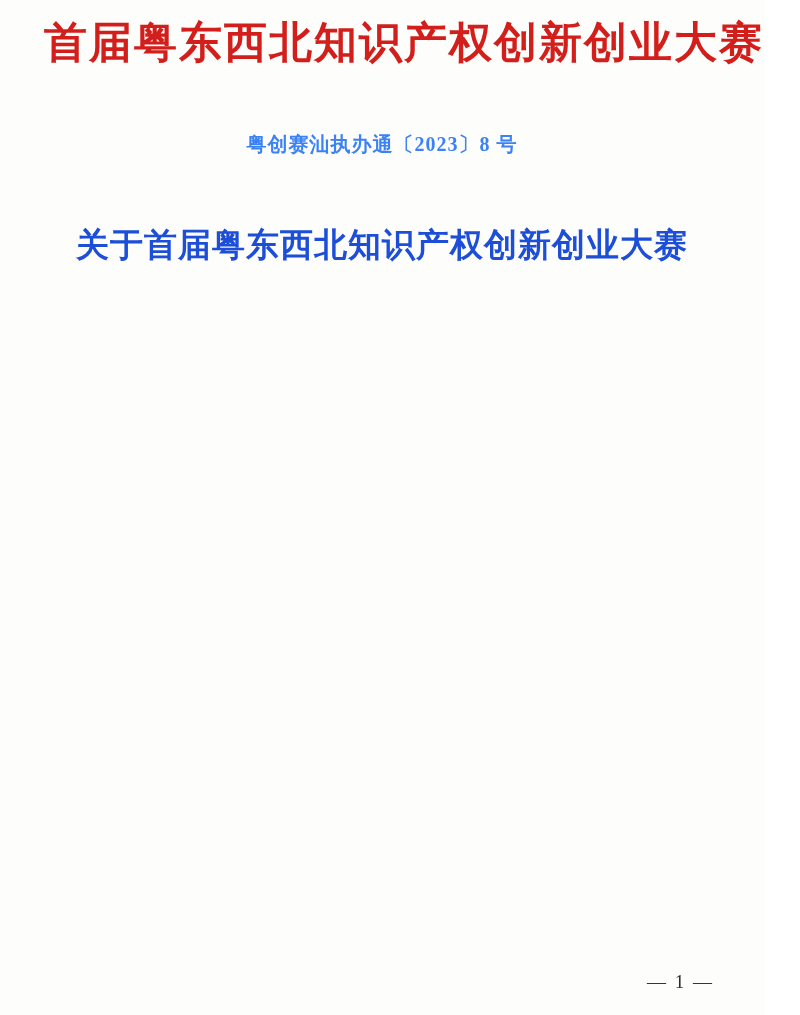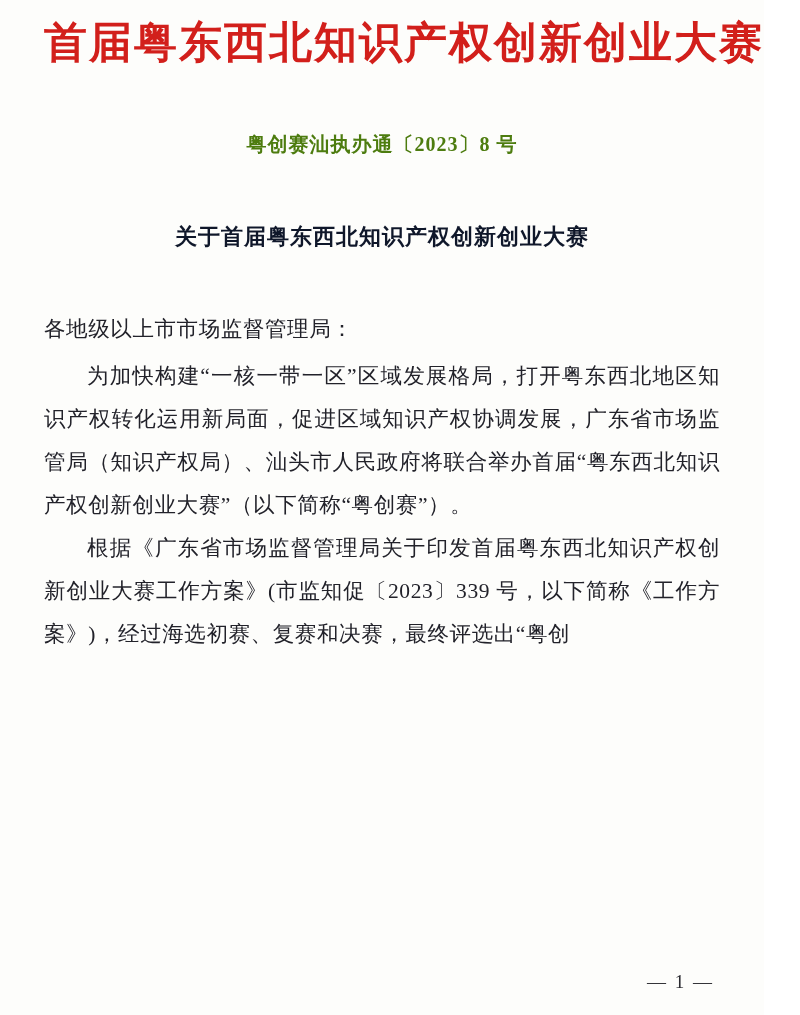--- a/index.html
+++ b/index.html
@@ -44,32 +44,32 @@
     font-size: 43px;
     margin-top: 10px;
     letter-spacing: 7px;
   }
   
   .doc-number {
     text-align: center;
     margin-top: 62px;
     font-size: 20px;
     letter-spacing: 1px;
-    color: #4d7c0f;
+    color: #3b82f6;
     font-weight: 600;
   }
   
   .doc-title {
     text-align: center;
     margin-top: 62px;
-    font-size: 22px;
+    font-size: 33px;
     font-weight: bold;
     line-height: 1.55;
     letter-spacing: 1px;
-    color: #0f172a;
+    color: #1d4ed8;
   }
   .doc-title .t2 {
     display: block;
   }
   
   .body-text {
     margin-top: 54px;
     font-size: 21.5px;
     line-height: 2.0;
     letter-spacing: 0.6px;
@@ -101,21 +101,16 @@
   <div class="masthead">
     <div class="masthead-line masthead-line-1">首届粤东西北知识产权创新创业大赛</div>
   </div>
 
   <div class="doc-number">粤创赛汕执办通〔2023〕8 号</div>
 
   <div class="doc-title">
     <span class="t1">关于首届粤东西北知识产权创新创业大赛</span>
   </div>
 
-  <div class="body-text">
-    <p class="salutation">各地级以上市市场监督管理局：</p>
-    <p class="para">为加快构建“一核一带一区”区域发展格局，打开粤东西北地区知识产权转化运用新局面，促进区域知识产权协调发展，广东省市场监管局（知识产权局）、汕头市人民政府将联合举办首届“粤东西北知识产权创新创业大赛”（以下简称“粤创赛”）。</p>
-    <p class="para">根据《广东省市场监督管理局关于印发首届粤东西北知识产权创新创业大赛工作方案》(市监知促〔2023〕339 号，以下简称《工作方案》)，经过海选初赛、复赛和决赛，最终评选出“粤创</p>
-  </div>
 
   <div class="footer">— 1 —</div>
 
 </div>
 
 </body></html>

